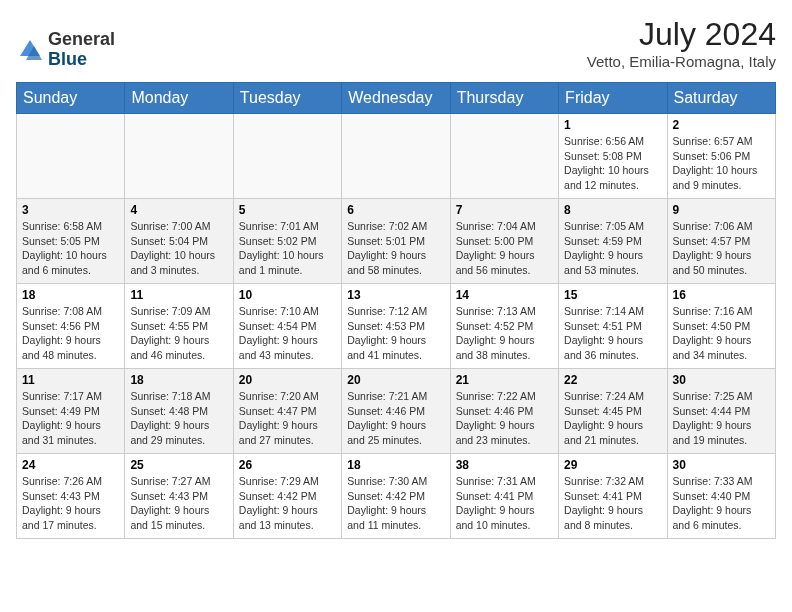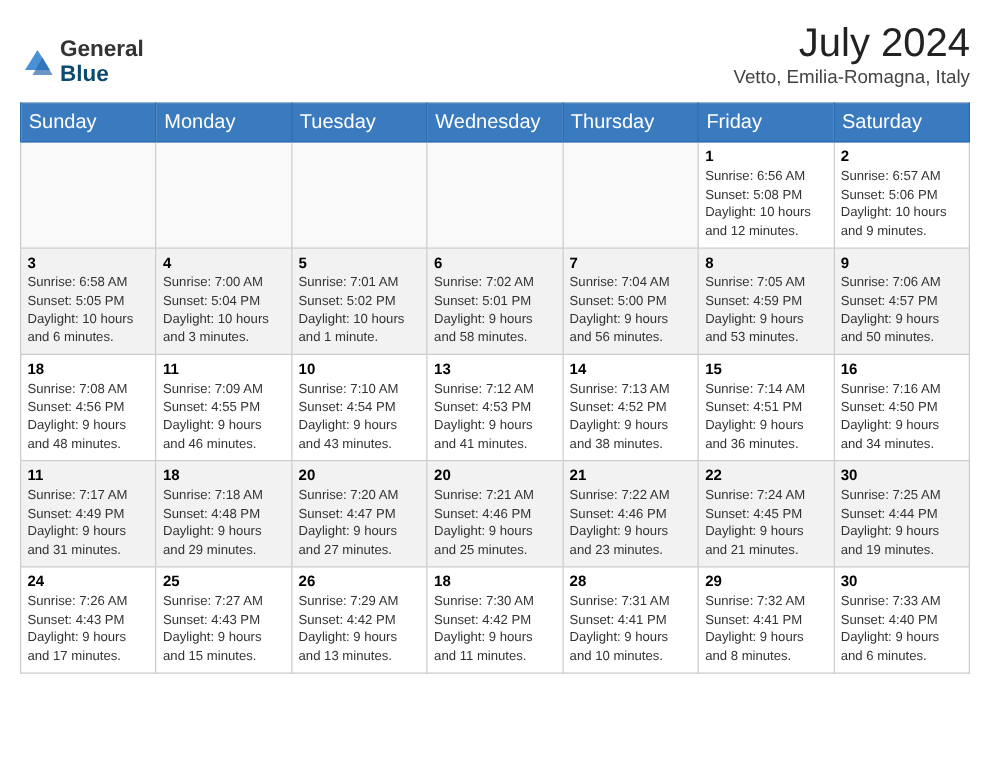--- a/index.html
+++ b/index.html
@@ -235,21 +235,21 @@
         </td>
         <td>
           <span class="day-num">26</span>
           <div class="day-info">Sunrise: 7:29 AM<br>Sunset: 4:42 PM<br>Daylight: 9 hours and 13 minutes.</div>
         </td>
         <td>
           <span class="day-num">18</span>
           <div class="day-info">Sunrise: 7:30 AM<br>Sunset: 4:42 PM<br>Daylight: 9 hours and 11 minutes.</div>
         </td>
         <td>
-          <span class="day-num">28</span>
+          <span class="day-num">38</span>
           <div class="day-info">Sunrise: 7:31 AM<br>Sunset: 4:41 PM<br>Daylight: 9 hours and 10 minutes.</div>
         </td>
         <td>
           <span class="day-num">29</span>
           <div class="day-info">Sunrise: 7:32 AM<br>Sunset: 4:41 PM<br>Daylight: 9 hours and 8 minutes.</div>
         </td>
         <td>
           <span class="day-num">30</span>
           <div class="day-info">Sunrise: 7:33 AM<br>Sunset: 4:40 PM<br>Daylight: 9 hours and 6 minutes.</div>
         </td>

